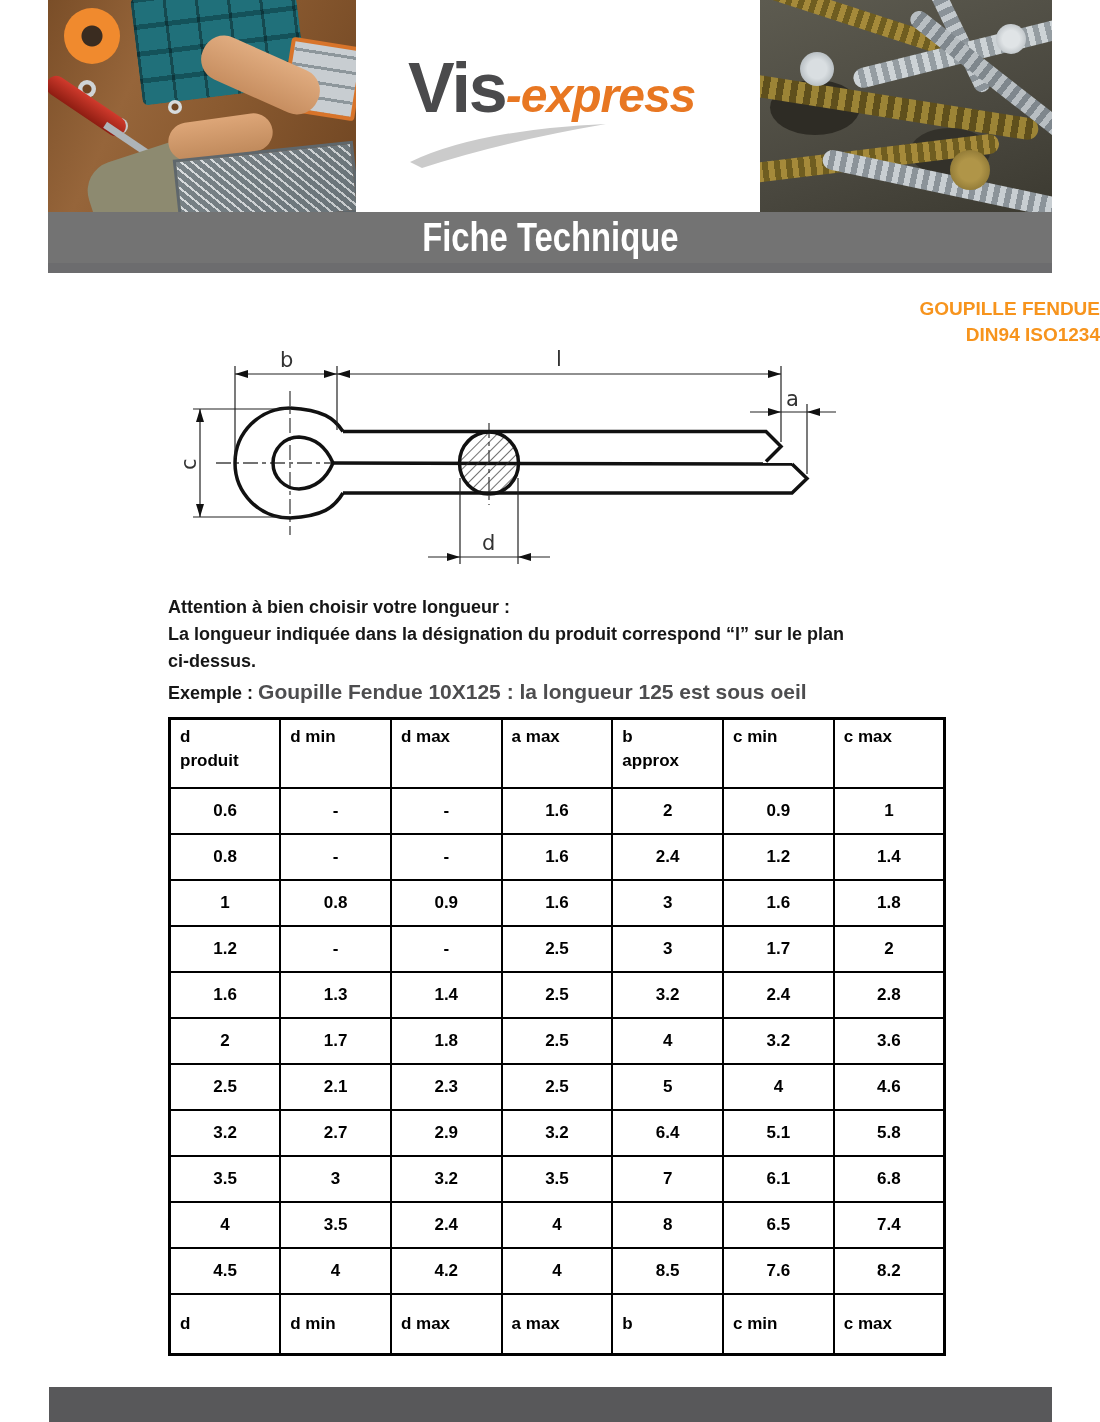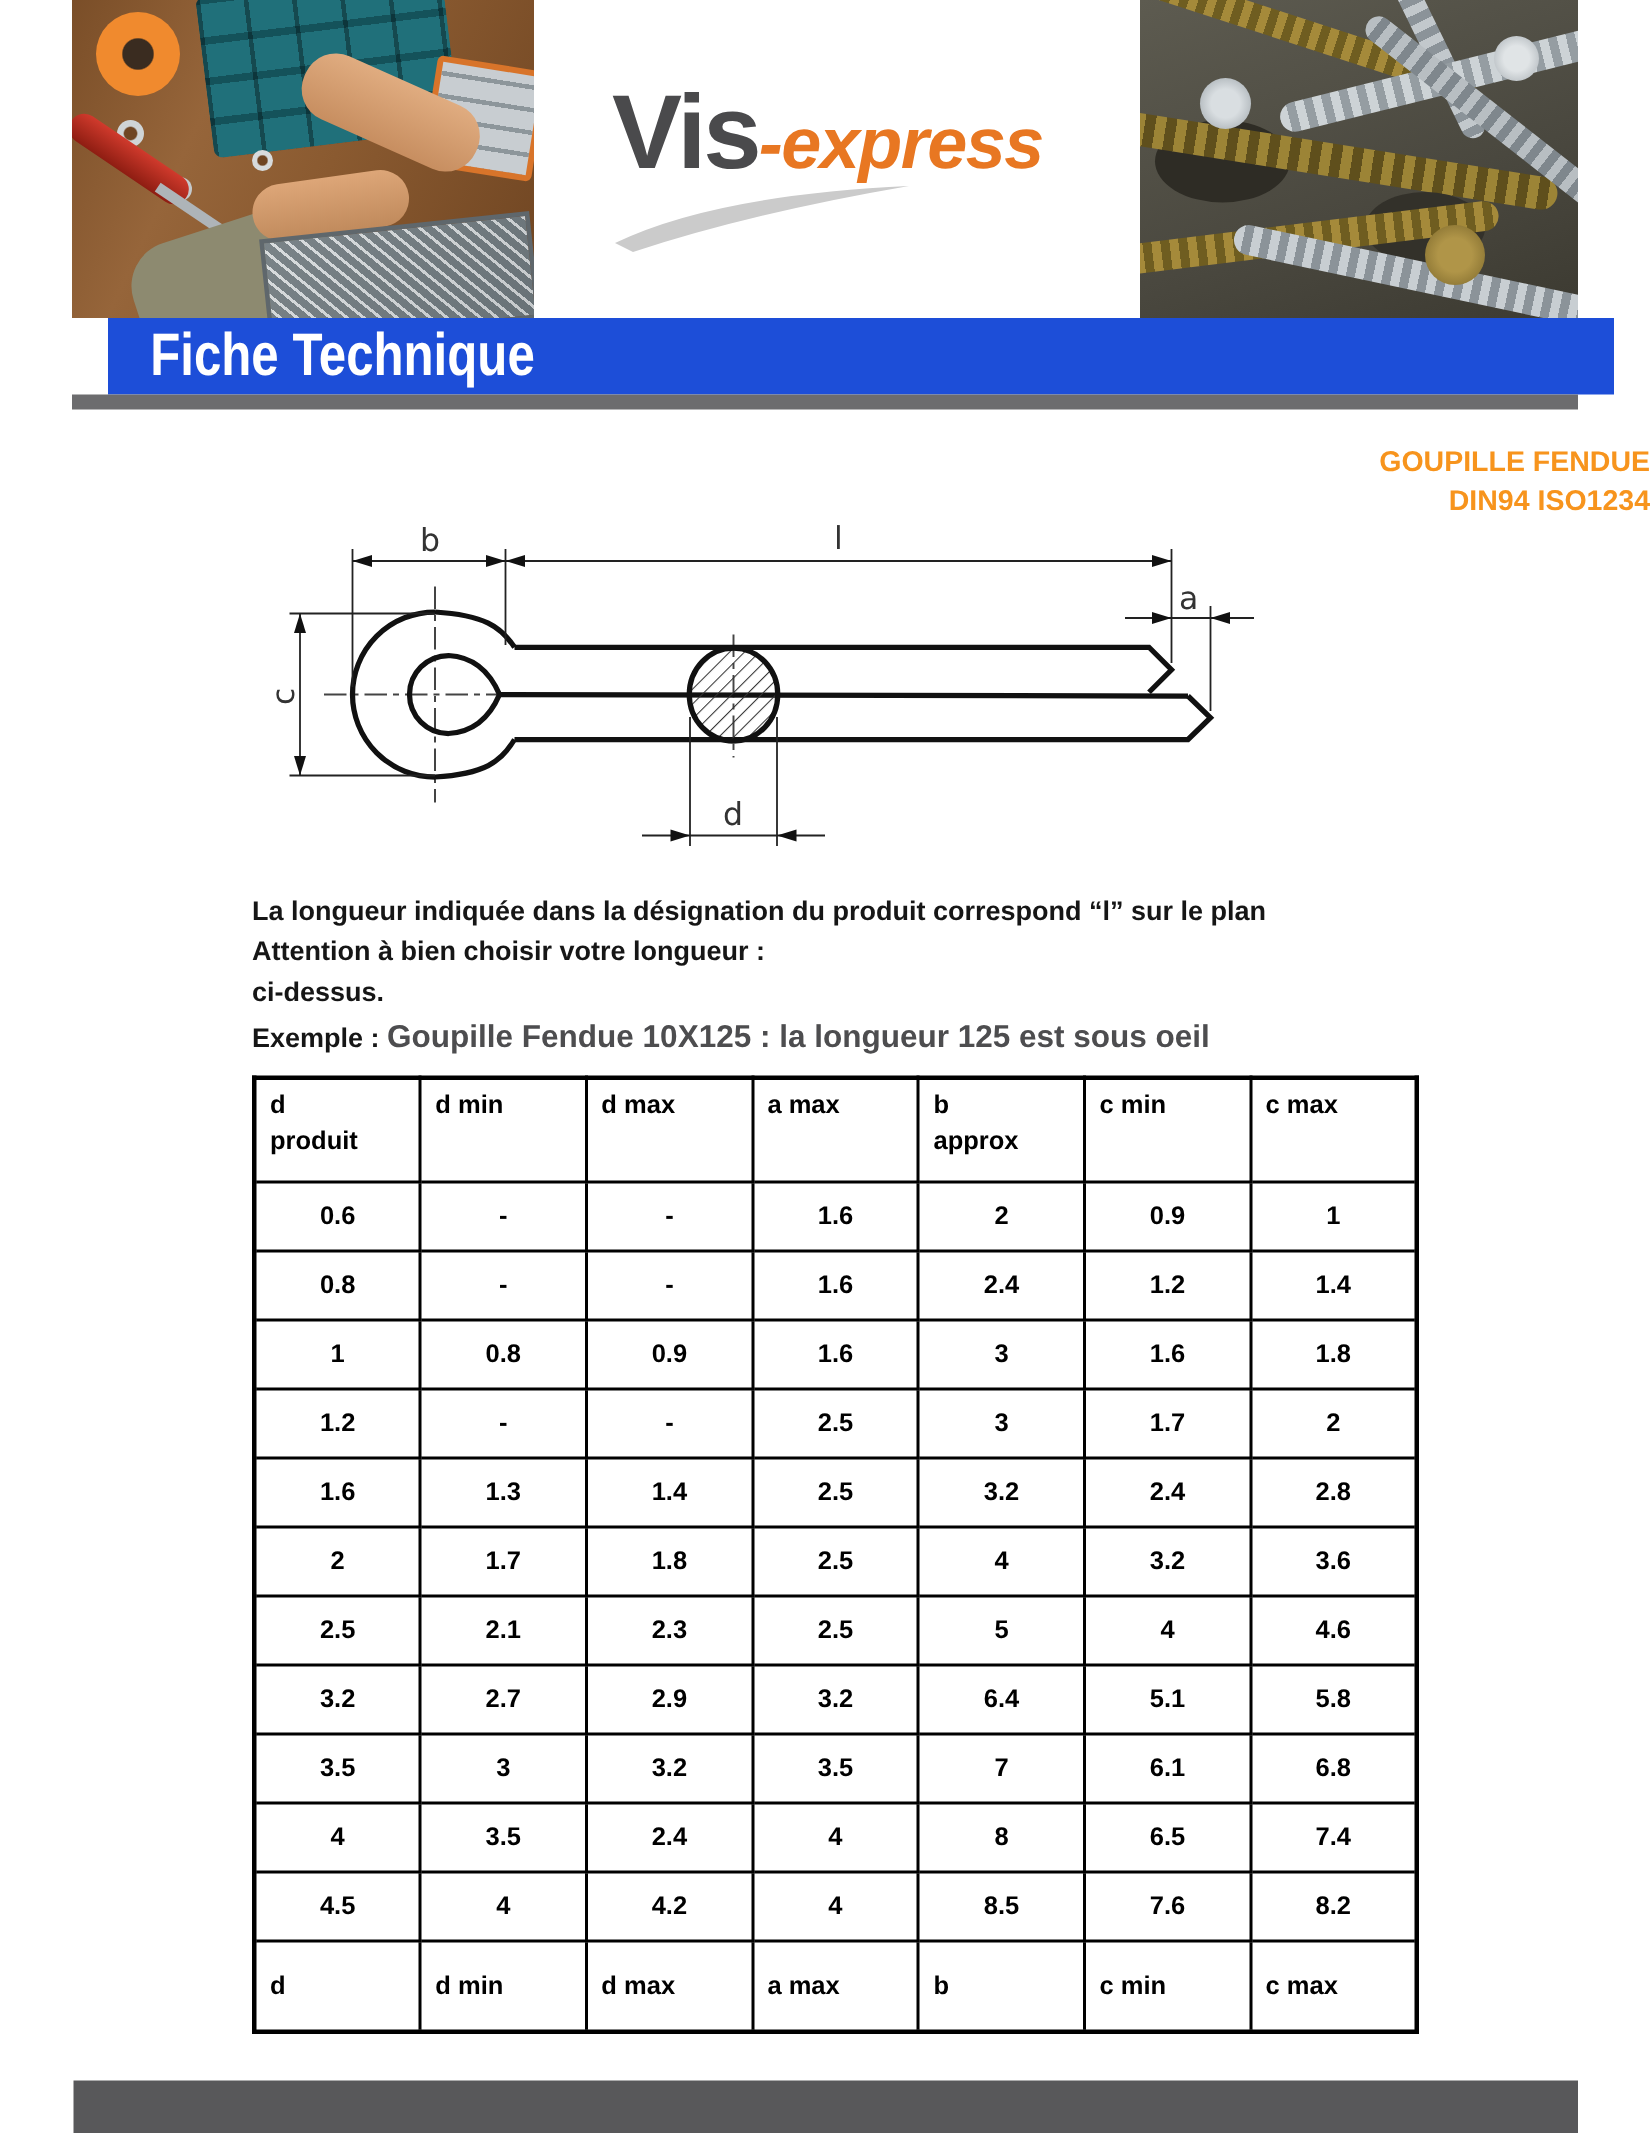--- a/index.html
+++ b/index.html
@@ -12,22 +12,22 @@
   .photo-left{left:48px;width:308px;background:linear-gradient(115deg,#7a4e28 0%,#96653a 30%,#8a5a30 55%,#6f4522 100%);}
   .photo-right{left:760px;width:292px;background:linear-gradient(160deg,#5d5b50,#4a483f 60%,#3c3a31);}
   .photo div{position:absolute;}
 
   .logo-wrap{position:absolute;left:356px;top:0;width:344px;height:212px;background:#fff;}
   .logo-line{position:absolute;left:52px;top:48px;white-space:nowrap;}
   .logo-vis{font-size:70px;font-weight:bold;color:#4a4a4c;letter-spacing:-2px;}
   .logo-express{font-size:48px;font-weight:bold;font-style:italic;color:#e87722;letter-spacing:-1px;}
   .logo-swoosh{position:absolute;left:50px;top:118px;}
 
-  .banner{position:absolute;left:48px;top:212px;width:1004px;height:51px;background:#1d4ed8;
-          display:flex;align-items:center;justify-content:flex-start;margin-left:24px;}
+  .banner{position:absolute;left:48px;top:212px;width:1004px;height:51px;background:#737373;
+          display:flex;align-items:center;justify-content:center;}
   .banner-text{color:#fff;font-weight:bold;font-size:40px;transform:scaleX(.82);letter-spacing:0px;}
   .banner-strip{position:absolute;left:48px;top:263px;width:1004px;height:10px;background:#6c6c6e;}
 
   
   .prod-title{position:absolute;left:0;top:296px;width:1100px;text-align:right;color:#f7941d;
               font-weight:bold;font-size:19px;line-height:26px;}
 
   
   .notes{position:absolute;left:168px;top:594px;width:790px;color:#161616;font-weight:bold;
          font-size:18px;line-height:27px;}
@@ -167,22 +167,22 @@
     </g>
 
     <text x="280" y="367">b</text>
     <text x="556" y="366">l</text>
     <text x="786" y="406">a</text>
     <text x="196" y="470" transform="rotate(-90 196 470)">c</text>
     <text x="482" y="550">d</text>
   </svg>
 
   <div class="notes">
+    <div>Attention à bien choisir votre longueur :</div>
     <div>La longueur indiquée dans la désignation du produit correspond “l” sur le plan</div>
-    <div>Attention à bien choisir votre longueur :</div>
     <div>ci-dessus.</div>
     <div class="example-line"><span>Exemple :</span> <span class="example-big">Goupille Fendue 10X125 : la longueur 125 est sous oeil</span></div>
   </div>
 
   <table class="spec">
     <thead>
       <tr>
           <th>
             <div>d</div>
             <div>produit</div>

